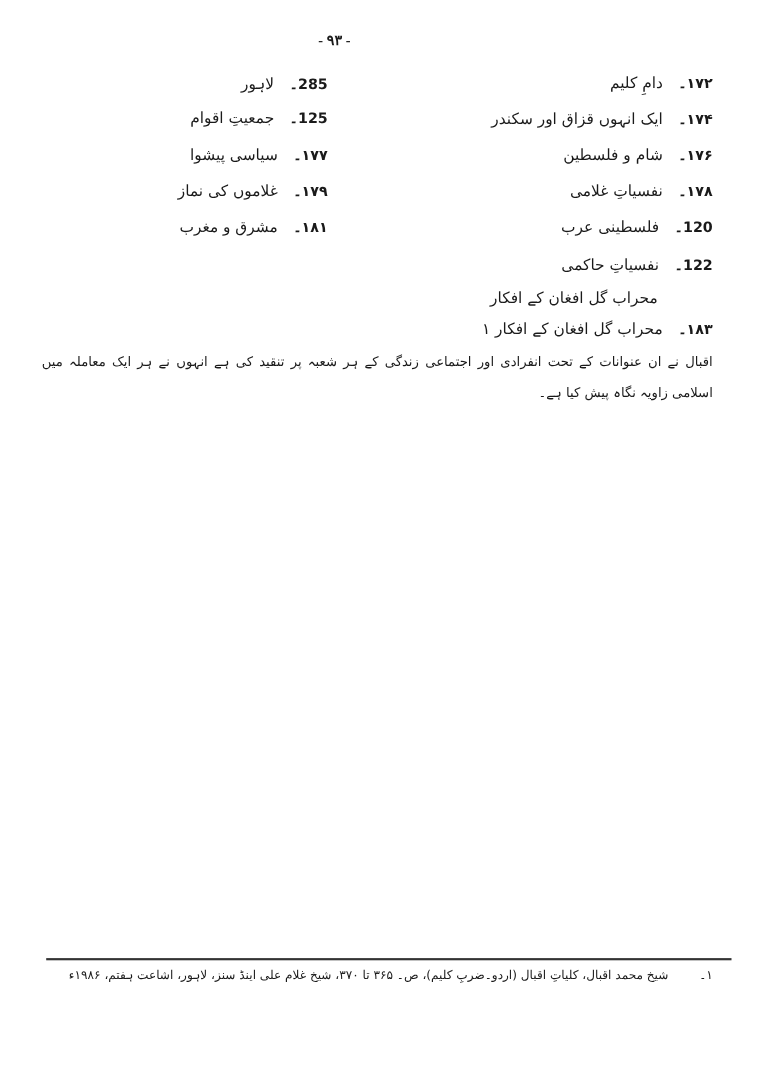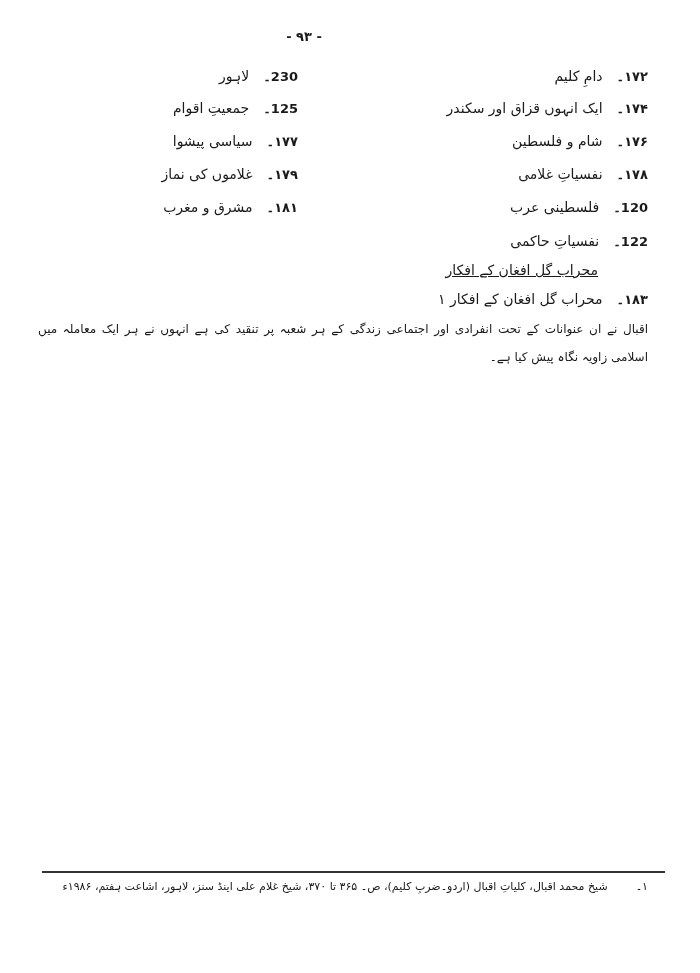--- a/index.html
+++ b/index.html
@@ -17,20 +17,21 @@
     }
     .page-number {
       position: absolute;
       top: 29px;
       left: 0;
       width: 608px;
       text-align: center;
       font-size: 13px;
       font-weight: bold;
       direction: rtl;
+      font-family: Liberation Serif, serif;
     }
     .entry {
       position: absolute;
       direction: rtl;
       display: flex;
       align-items: baseline;
       font-size: 14px;
       white-space: nowrap;
     }
     .entry .num {
@@ -44,21 +45,20 @@
       font-size: 14px;
     }
     .col-right { right: 52px; }
     .col-left { right: 402px; }
     .sub-line {
       position: absolute;
       direction: rtl;
       right: 102px;
       font-size: 14px;
       white-space: nowrap;
-      text-decoration: underline;
     }
     .paragraph {
       position: absolute;
       direction: rtl;
       right: 52px;
       width: 610px;
       top: 315px;
       font-size: 12px;
       line-height: 28px;
       text-align: justify;
@@ -118,21 +118,21 @@
 </div>
 
 <div class="sub-line" style="top:262px;">محراب گل افغان کے افکار</div>
 
 <div class="entry col-right" style="top:291px;">
   <span class="num">۱۸۳۔</span>
   <span class="title">محراب گل افغان کے افکار ۱</span>
 </div>
 
 <div class="entry col-left" style="top:68px;">
-  <span class="num">230۔</span>
+  <span class="num">285۔</span>
   <span class="title">لاہور</span>
 </div>
 <div class="entry col-left" style="top:100px;">
   <span class="num">125۔</span>
   <span class="title">جمعیتِ اقوام</span>
 </div>
 <div class="entry col-left" style="top:133px;">
   <span class="num">۱۷۷۔</span>
   <span class="title">سیاسی پیشوا</span>
 </div>

